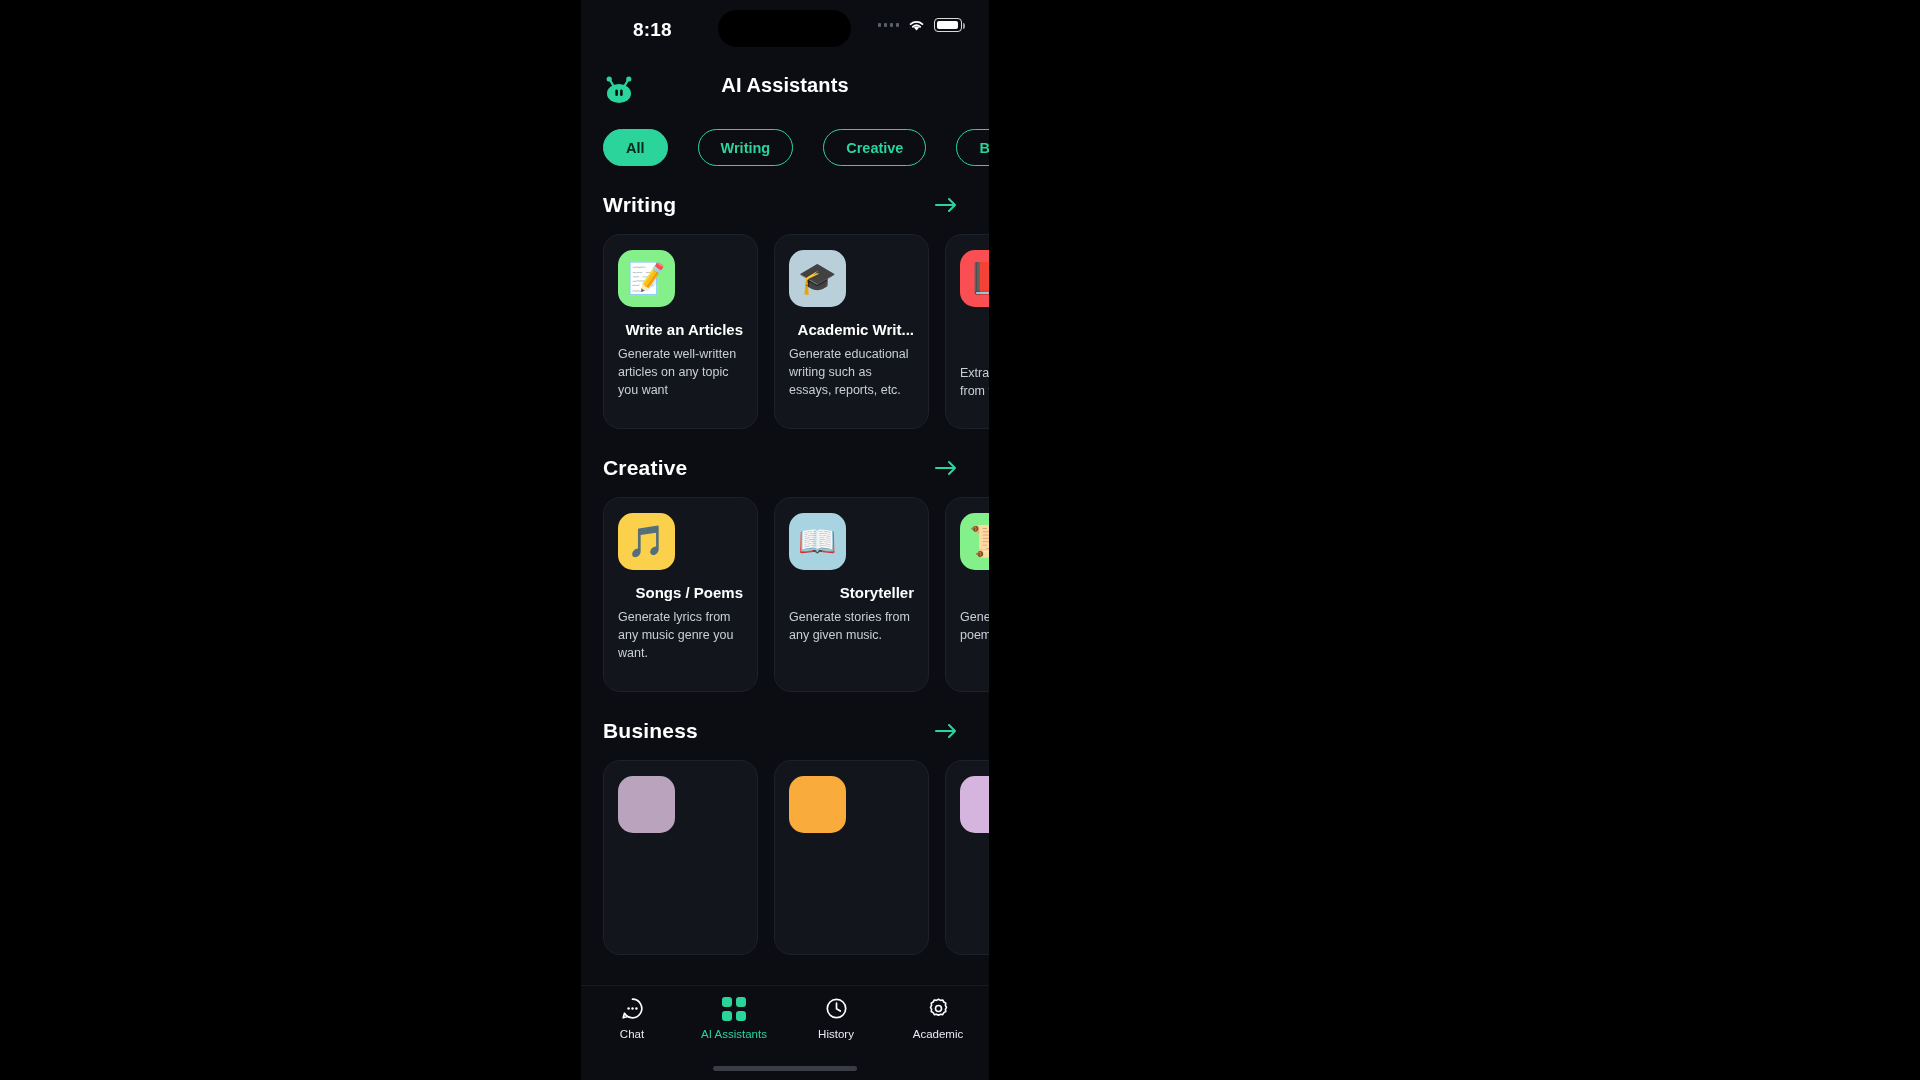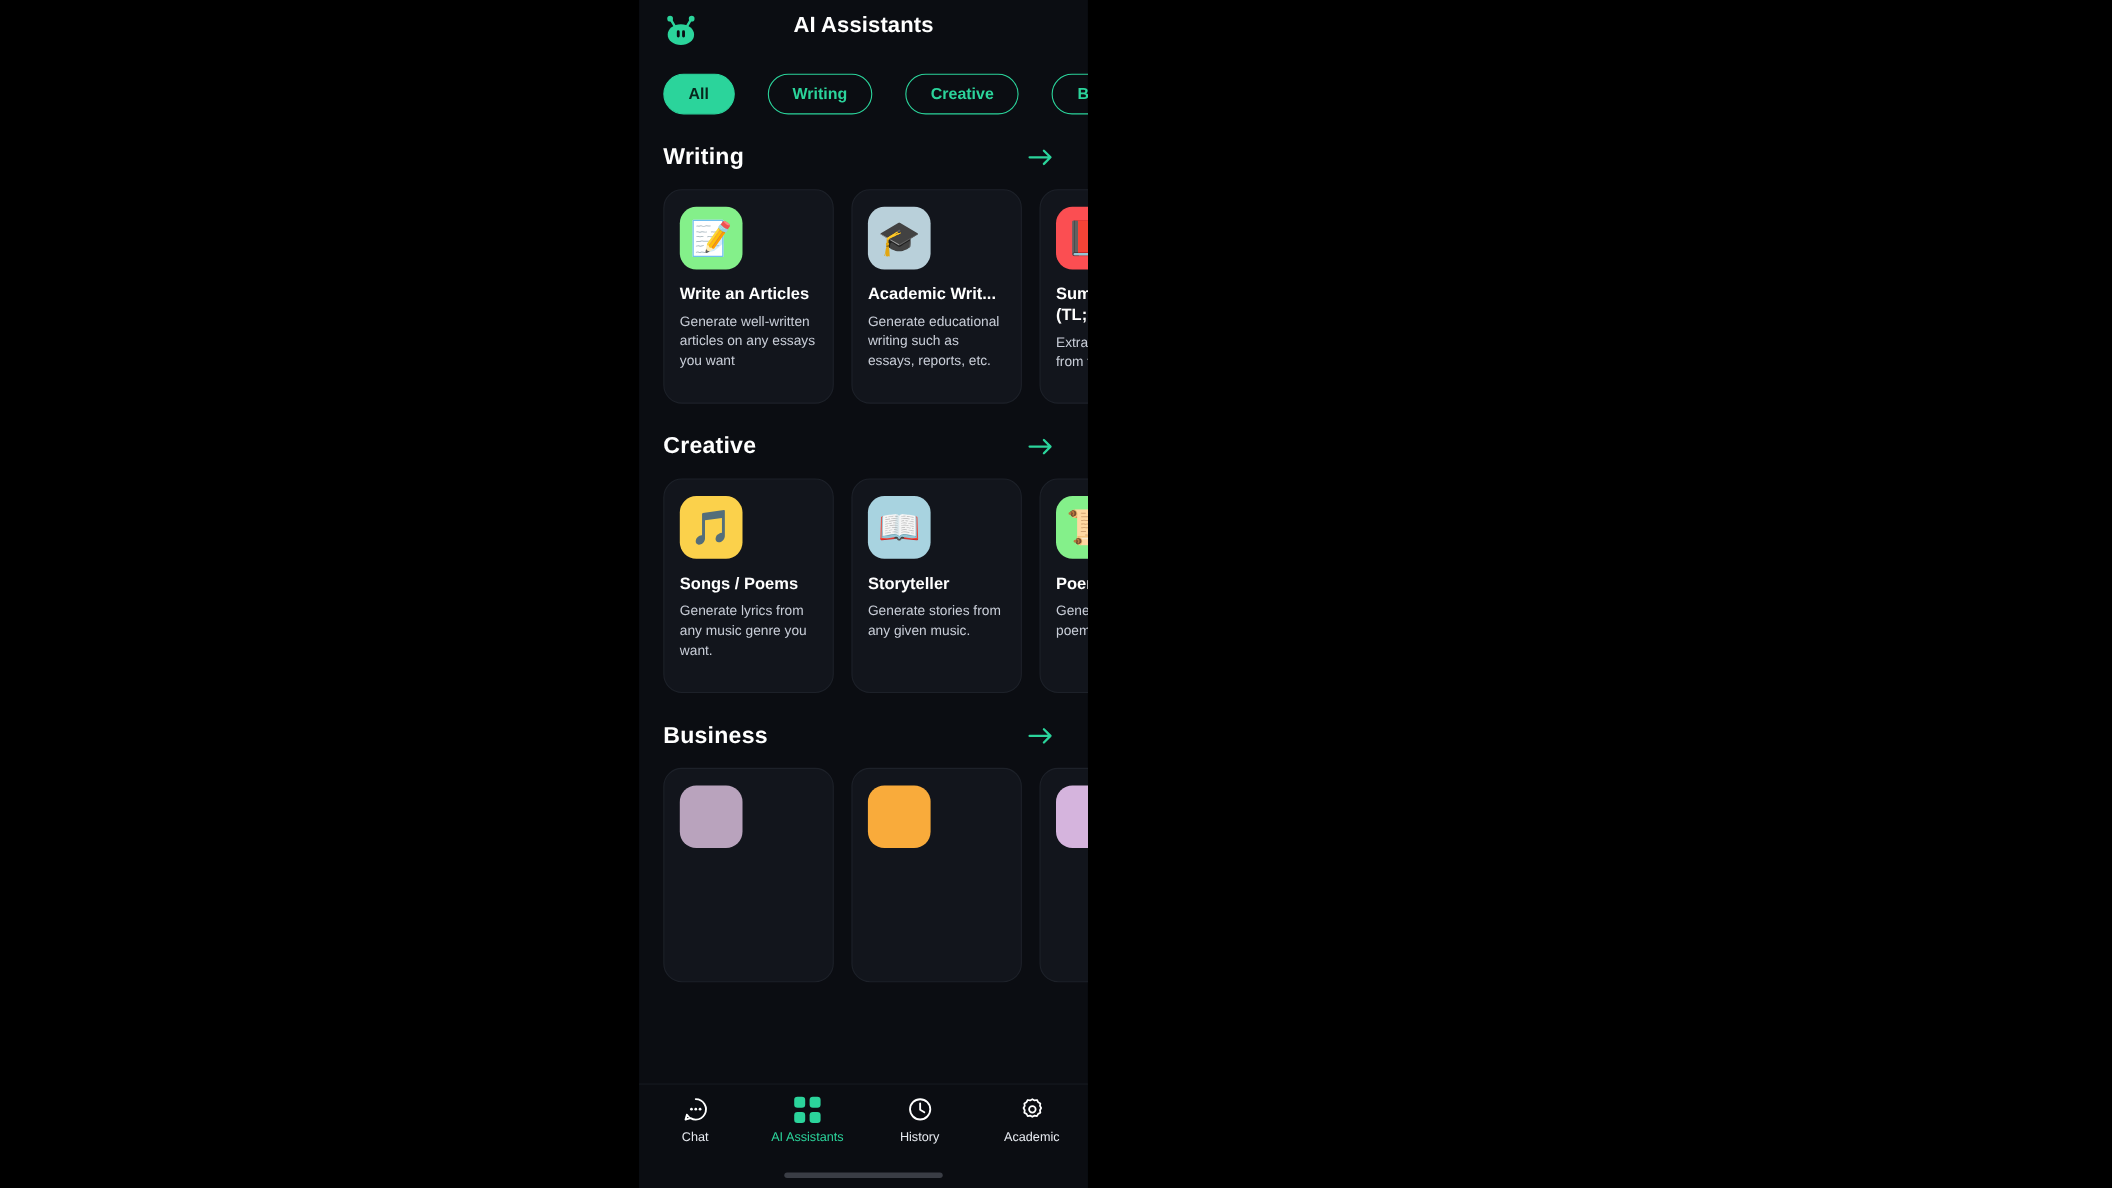--- a/index.html
+++ b/index.html
@@ -52,21 +52,21 @@
   .sec-arrow { width:26px; height:20px; display:block; }
 
   .row { display:flex; gap:16px; padding:17px 0 0 22px; white-space:nowrap; }
   .card { flex:0 0 auto; width:155px; height:195px; background:#12151c;
           border:1px solid #1d2129; border-radius:17px; padding:15px 14px 0 14px;
           overflow:hidden; }
   .card-icon { width:57px; height:57px; border-radius:15px; display:flex;
                align-items:center; justify-content:center; font-size:31px; line-height:1;
                overflow:hidden; }
   .card-title { margin-top:13px; font-size:15px; font-weight:700; color:#fff;
-                line-height:1.28; white-space:normal; }
+                line-height:1.28; white-space:normal;text-align:right; }
   .card-desc { margin-top:7px; font-size:12.5px; color:#c9ced8; line-height:1.42;
                white-space:normal; }
 
   
   .tabbar { position:absolute; left:0; bottom:0; width:100%; height:95px;
             background:#0b0d12; border-top:1px solid #171a21; }
   .tabs { display:flex; height:70px; padding-top:10px; }
   .tab { flex:1; display:flex; flex-direction:column; align-items:center; gap:7px; }
   .tab-ico { width:25px; height:25px; display:flex; align-items:center; justify-content:center; }
   .tab-label { font-size:11.5px; color:#e7eaf0; }
@@ -76,20 +76,42 @@
   .grid-ico i { background:#2bd49b; border-radius:3px; display:block; }
   .home-ind { position:absolute; left:50%; transform:translateX(-50%); bottom:9px;
               width:144px; height:5px; background:#3a3d45; border-radius:3px; }
 </style>
 </head>
 <body>
 
 <div id="stage">
   <div id="phone">
 
+    <div class="statusbar">
+      <div class="sb-time">8:18</div>
+      <div class="dyn-island"></div>
+      <div class="sb-right">
+        <span class="cell-dots">
+          <i></i>
+            <i></i>
+            <i></i>
+            <i></i>
+        </span>
+        <span class="wifi">
+          <svg width="19" height="14" viewBox="0 0 19 14">
+            <path d="M9.5 12.6l2.6-3.1a4 4 0 0 0-5.2 0z" fill="#fff"></path>
+            <path d="M3.6 6.1a9 9 0 0 1 11.8 0" stroke="#fff" stroke-width="1.8" fill="none" stroke-linecap="round"></path>
+            <path d="M5.9 8.8a5.6 5.6 0 0 1 7.2 0" stroke="#fff" stroke-width="1.8" fill="none" stroke-linecap="round"></path>
+          </svg>
+        </span>
+        <span class="batt">
+            <i></i>
+          </span>
+      </div>
+    </div>
 
     <div class="appbar">
       <span class="logo">
         <svg width="44" height="44" viewBox="0 0 44 44">
           <path d="M13 12 L16.5 18" stroke="#2bd49b" stroke-width="2.2" stroke-linecap="round"></path>
           <path d="M31 12 L27.5 18" stroke="#2bd49b" stroke-width="2.2" stroke-linecap="round"></path>
           <circle cx="12.2" cy="11" r="2.6" fill="#2bd49b"></circle>
           <circle cx="31.8" cy="11" r="2.6" fill="#2bd49b"></circle>
           <ellipse cx="22" cy="25.5" rx="12" ry="9.5" fill="#2bd49b"></ellipse>
           <rect x="18.3" y="21.5" width="2.6" height="6.5" rx="1.3" fill="#0b0d12"></rect>
@@ -113,21 +135,21 @@
             <span>
               <svg class="sec-arrow" viewBox="0 0 26 20">
                 <path d="M3 10h19M16 4l6 6-6 6" stroke="#2bd49b" stroke-width="2.1" fill="none" stroke-linecap="round" stroke-linejoin="round"></path>
               </svg>
             </span>
           </div>
           <div class="row">
             <div class="card">
               <div class="card-icon" style="background: rgb(132, 240, 138);">📝</div>
               <div class="card-title">Write an Articles</div>
-              <div class="card-desc">Generate well-written articles on any essays you want</div>
+              <div class="card-desc">Generate well-written articles on any topic you want</div>
             </div>
             <div class="card">
               <div class="card-icon" style="background: rgb(185, 208, 218);">🎓</div>
               <div class="card-title">Academic Writ...</div>
               <div class="card-desc">Generate educational writing such as essays, reports, etc.</div>
             </div>
             <div class="card">
               <div class="card-icon" style="background: rgb(251, 78, 82);">📕</div>
               <div class="card-title">Summarize (TL;DR)</div>
               <div class="card-desc">Extract key points from text</div>

